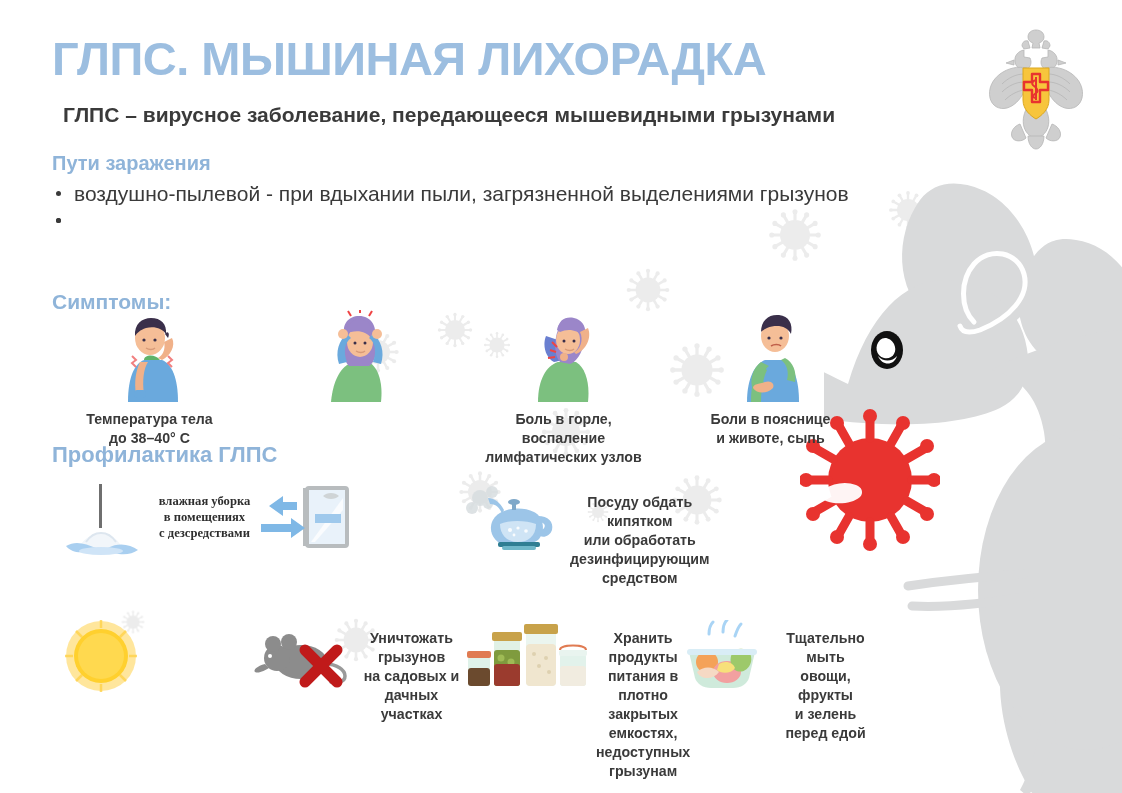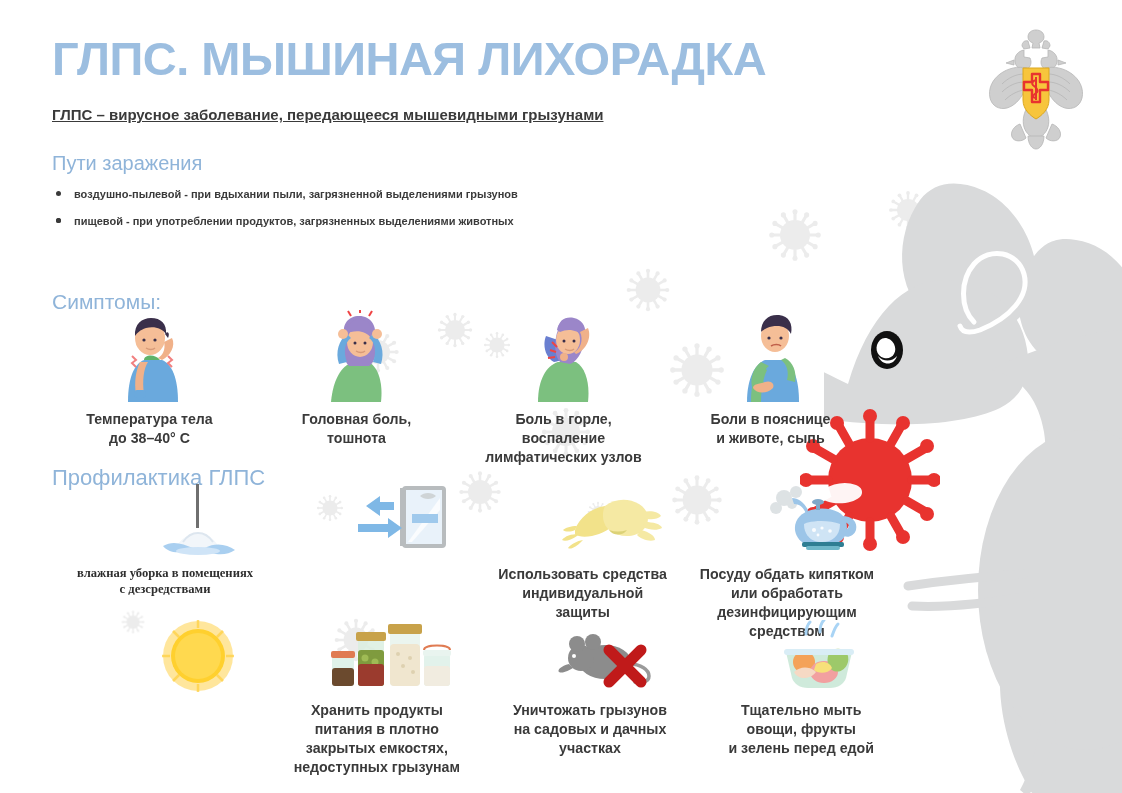--- a/index.html
+++ b/index.html
@@ -15,59 +15,59 @@
   .mouse-layer{position:absolute;right:0;top:140px;z-index:1;pointer-events:none;}
   .virus-red{position:absolute;left:800px;top:405px;z-index:3;pointer-events:none;}
 
   
   .header{position:absolute;left:52px;top:32px;z-index:5;}
   .title{
     font-size:47px;line-height:54px;font-weight:bold;color:#9cbee0;
     letter-spacing:-0.5px;white-space:nowrap;margin:0;
   }
   .subtitle{
-    font-size:15px;line-height:26px;font-weight:bold;color:#3a3a3a;
-    margin:16px 0 0 0;white-space:nowrap;text-decoration:underline;
+    font-size:21px;line-height:26px;font-weight:bold;color:#3a3a3a;
+    margin:16px 0 0 11px;white-space:nowrap;
   }
   .emblem{position:absolute;left:984px;top:24px;z-index:6;}
 
   
   .sec-head{
-    font-size:20px;font-weight:normal;color:#8fb4d9;margin:0;
+    font-size:20px;font-weight:bold;color:#8fb4d9;margin:0;
     position:absolute;z-index:5;white-space:nowrap;
   }
   #h-routes{left:52px;top:152px;}
   #h-symptoms{left:52px;top:290px;font-size:21px;}
-  #h-prevention{left:52px;top:465px;font-size:22px;}
+  #h-prevention{left:52px;top:442px;font-size:22px;}
 
   
   .routes{position:absolute;left:52px;top:182px;z-index:5;width:880px;}
   .routes ul{margin:0;padding:0;list-style:none;}
   .routes li{
-    position:relative;padding-left:22px;font-size:11px;line-height:24px;
-    font-weight:bold;color:#3a3a3a;margin-bottom:3px;
+    position:relative;padding-left:22px;font-size:21px;line-height:24px;
+    font-weight:normal;color:#3a3a3a;margin-bottom:3px;
   }
   .routes li .dot{
     position:absolute;left:4px;top:9px;width:5px;height:5px;border-radius:50%;
     background:#3a3a3a;
   }
 
   
   .grid{position:absolute;z-index:5;display:flex;}
   #symptom-grid{left:46px;top:310px;width:830px;}
   .cell{width:207px;display:flex;flex-direction:column;align-items:center;}
   .cell .art{height:92px;display:flex;align-items:flex-end;justify-content:center;}
   .cap{
     margin-top:8px;text-align:center;font-size:14.2px;line-height:19px;
     font-weight:bold;color:#3a3a3a;
   }
 
   #prev-grid-1{left:46px;top:484px;width:830px;align-items:flex-start;}
   #prev-grid-2{left:46px;top:620px;width:830px;align-items:flex-start;}
-  .pcell{width:207px;display:flex;flex-direction:column;align-items:flex-end;}
+  .pcell{width:207px;display:flex;align-items:flex-start;}
   .pcell .art{height:72px;display:flex;align-items:flex-end;justify-content:center;}
   .pcap{
     margin-top:9px;text-align:center;font-size:14.2px;line-height:19px;
     font-weight:bold;color:#3a3a3a;
   }
   .pcap.serif{
     font-family:"Liberation Serif","DejaVu Serif",serif;
     font-size:12.6px;line-height:16px;font-weight:bold;color:#2e2e2e;
   }
   .pcell.first .art{height:72px;}
@@ -258,21 +258,20 @@
     <ul>
       <li>
         <span class="dot"></span>
         <span>воздушно-пылевой - при вдыхании пыли, загрязненной выделениями грызунов</span>
       </li>
       <li>
         <span class="dot"></span>
       </li>
       <li>
         <span class="dot"></span>
-        <span>пищевой - при употреблении продуктов, загрязненных выделениями животных</span>
       </li>
     </ul>
   </div>
 
   <h2 class="sec-head" id="h-symptoms">Симптомы:</h2>
 
   <div class="grid" id="symptom-grid">
 
     <div class="cell">
       <div class="art">
@@ -311,21 +310,20 @@
           <path d="M56 24 C64 30 68 42 64 54 L56 52 C60 42 58 32 52 28 Z" fill="#6aa9dd"></path>
           <circle cx="26" cy="24" r="5" fill="#f5be97"></circle>
           <circle cx="60" cy="24" r="5" fill="#f5be97"></circle>
           <g stroke="#ef4444" stroke-width="2" fill="none">
             <path d="M34 6 l-3 -5"></path>
               <path d="M43 3 l0 -5"></path>
               <path d="M52 6 l3 -5"></path>
           </g>
         </svg>
       </div>
-      <div class="cap">Головная боль,<br>тошнота</div>
     </div>
 
     <div class="cell">
       <div class="art">
         <svg width="80" height="92" viewBox="0 0 80 92">
           <path d="M14 92 C14 70 22 56 34 52 L52 52 C62 58 66 74 64 92 Z" fill="#7cc07f"></path>
           <path d="M30 52 C22 48 18 36 22 26 L34 30 C32 38 34 46 40 50 Z" fill="#6a7fd0"></path>
           <path d="M34 20 C34 10 42 6 50 8 C60 10 64 20 60 32 C58 44 52 52 46 54 L36 52 C30 46 30 30 34 20 Z" fill="#9b86c9"></path>
           <ellipse cx="44" cy="30" rx="12" ry="14" fill="#f5be97"></ellipse>
           <path d="M33 20 C34 12 42 8 50 10 C58 12 60 20 58 26 C54 20 44 18 36 22 Z" fill="#9b86c9"></path>
@@ -388,38 +386,20 @@
           <path d="M58 58 L90 14 L90 26 L62 58 Z" fill="#ffffff" opacity="0.75"></path>
           <rect x="50" y="4" width="6" height="58" fill="#b8bcbe"></rect>
           <path d="M44 18 L30 18 L30 12 L16 22 L30 32 L30 26 L44 26 Z" fill="#7fb8e6"></path>
           <path d="M8 40 L38 40 L38 34 L52 44 L38 54 L38 48 L8 48 Z" fill="#7fb8e6"></path>
           <rect x="62" y="30" width="26" height="9" fill="#9fc9ec"></rect>
           <path d="M70 12 C74 8 82 8 86 12 C82 16 74 16 70 12 Z" fill="#cfd4d6"></path>
         </svg>
       </div>
     </div>
 
-    <div class="pcell">
-      <div class="art">
-        <svg width="110" height="72" viewBox="0 0 110 72">
-          <path d="M18 46 C22 34 34 24 48 22 C58 20 64 24 62 32 C60 40 52 46 42 50
-                   C34 53 22 54 18 50 Z" fill="#f2e28a"></path>
-          <path d="M18 46 C14 48 8 48 6 46 C8 44 14 42 20 42 Z" fill="#f2e28a"></path>
-          <path d="M20 52 C14 56 8 58 5 56 C8 52 14 50 22 50 Z" fill="#f2e28a"></path>
-          <path d="M24 58 C20 62 14 66 11 64 C14 60 20 57 26 56 Z" fill="#f2e28a"></path>
-          <path d="M48 22 C58 14 72 14 82 20 C92 26 94 38 86 46 C78 54 62 54 52 46
-                   C46 41 44 30 48 22 Z" fill="#f5e9a3"></path>
-          <path d="M86 28 C94 26 102 28 104 32 C100 36 92 36 86 34 Z" fill="#f5e9a3"></path>
-          <path d="M88 38 C96 38 104 40 105 44 C100 47 92 46 86 43 Z" fill="#f5e9a3"></path>
-          <path d="M84 46 C92 48 98 52 98 56 C92 58 84 55 80 51 Z" fill="#f5e9a3"></path>
-          <path d="M52 46 C58 48 64 48 70 46 C66 52 56 52 52 46 Z" fill="#dcd277"></path>
-        </svg>
-      </div>
-      <div class="pcap">Использовать средства<br>индивидуальной<br>защиты</div>
-    </div>
 
     <div class="pcell">
       <div class="art">
         <svg width="110" height="72" viewBox="0 0 110 72">
           <g fill="#d8dde0" opacity="0.85">
             <circle cx="20" cy="14" r="8"></circle>
               <circle cx="32" cy="8" r="6"></circle>
             <circle cx="12" cy="24" r="6"></circle>
               <circle cx="28" cy="20" r="5"></circle>
           </g>
@@ -463,20 +443,41 @@
               <line x1="74" y1="17" x2="80" y2="11"></line>
           </g>
           <circle cx="55" cy="36" r="27" fill="#ffd02e"></circle>
           <circle cx="55" cy="36" r="23" fill="#ffd94f"></circle>
         </svg>
       </div>
     </div>
 
     <div class="pcell">
       <div class="art">
+        <svg width="110" height="72" viewBox="0 0 110 72">
+          <g fill="#8c8c8c">
+            <ellipse cx="48" cy="42" rx="26" ry="17"></ellipse>
+            <circle cx="24" cy="38" r="13"></circle>
+            <circle cx="20" cy="24" r="8"></circle>
+            <circle cx="36" cy="22" r="8"></circle>
+            <path d="M12 44 C4 46 0 50 2 52 C6 54 12 50 16 48 Z"></path>
+          </g>
+          <circle cx="17" cy="36" r="2" fill="#ffffff"></circle>
+          <path d="M72 44 C84 44 92 50 92 56 C92 62 84 64 78 62" fill="none" stroke="#9a9a9a" stroke-width="3.5" stroke-linecap="round"></path>
+          <g stroke="#c01a1a" stroke-width="11" stroke-linecap="round">
+            <line x1="52" y1="30" x2="84" y2="62"></line>
+            <line x1="84" y1="30" x2="52" y2="62"></line>
+          </g>
+        </svg>
+      </div>
+      <div class="pcap">Уничтожать грызунов<br>на садовых и дачных<br>участках</div>
+    </div>
+
+    <div class="pcell">
+      <div class="art">
         <svg width="136" height="72" viewBox="0 0 136 72">
 
           <rect x="8" y="36" width="22" height="30" rx="3" fill="#d7efe4" opacity="0.8"></rect>
           <rect x="8" y="48" width="22" height="18" rx="3" fill="#6b4a2e"></rect>
           <rect x="7" y="31" width="24" height="7" rx="2" fill="#e07b52"></rect>
 
           <rect x="34" y="18" width="26" height="48" rx="3" fill="#dbeee1" opacity="0.85"></rect>
           <rect x="34" y="30" width="26" height="36" rx="3" fill="#7f9b3e"></rect>
           <g fill="#9fbb55">
               <circle cx="41" cy="38" r="3.5"></circle>
@@ -502,41 +503,20 @@
           <rect x="99" y="30" width="28" height="6" rx="2" fill="#e9f4ef"></rect>
           <path d="M100 30 C100 24 126 24 126 30" fill="none" stroke="#e07b52" stroke-width="2"></path>
         </svg>
       </div>
       <div class="pcap">Хранить продукты<br>питания в плотно<br>закрытых емкостях,<br>недоступных грызунам</div>
     </div>
 
     <div class="pcell">
       <div class="art">
         <svg width="110" height="72" viewBox="0 0 110 72">
-          <g fill="#8c8c8c">
-            <ellipse cx="48" cy="42" rx="26" ry="17"></ellipse>
-            <circle cx="24" cy="38" r="13"></circle>
-            <circle cx="20" cy="24" r="8"></circle>
-            <circle cx="36" cy="22" r="8"></circle>
-            <path d="M12 44 C4 46 0 50 2 52 C6 54 12 50 16 48 Z"></path>
-          </g>
-          <circle cx="17" cy="36" r="2" fill="#ffffff"></circle>
-          <path d="M72 44 C84 44 92 50 92 56 C92 62 84 64 78 62" fill="none" stroke="#9a9a9a" stroke-width="3.5" stroke-linecap="round"></path>
-          <g stroke="#c01a1a" stroke-width="11" stroke-linecap="round">
-            <line x1="52" y1="30" x2="84" y2="62"></line>
-            <line x1="84" y1="30" x2="52" y2="62"></line>
-          </g>
-        </svg>
-      </div>
-      <div class="pcap">Уничтожать грызунов<br>на садовых и дачных<br>участках</div>
-    </div>
-
-    <div class="pcell">
-      <div class="art">
-        <svg width="110" height="72" viewBox="0 0 110 72">
           <g stroke="#a9d4f5" stroke-width="3" stroke-linecap="round" fill="none">
             <path d="M42 14 C42 8 44 4 46 2"></path>
             <path d="M56 12 C56 6 58 2 60 0"></path>
             <path d="M68 16 C70 10 72 6 74 4"></path>
           </g>
           <path d="M22 32 L88 32 L82 58 C80 64 74 68 66 68 L44 68 C36 68 30 64 28 58 Z" fill="#bfe3cf" opacity="0.75"></path>
           <circle cx="40" cy="42" r="11" fill="#f4a259"></circle>
           <path d="M44 33 C48 28 54 28 56 31 C52 34 46 35 44 33 Z" fill="#6fae5a"></path>
           <ellipse cx="60" cy="52" rx="14" ry="11" fill="#f2a0a0"></ellipse>
           <path d="M68 30 C78 26 86 32 84 42 C82 50 74 54 68 50 C62 46 62 34 68 30 Z" fill="#9dc96a"></path>

